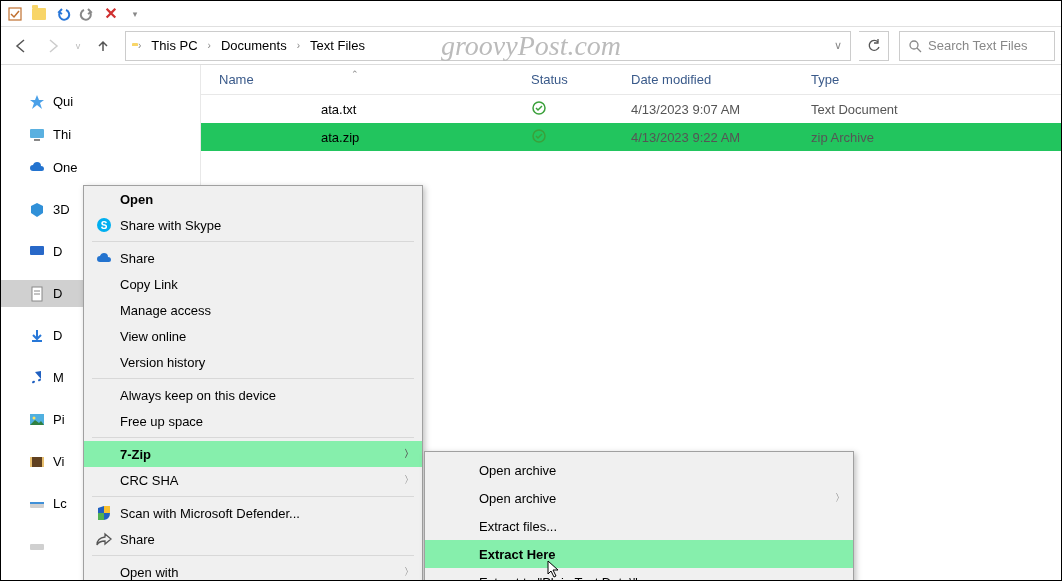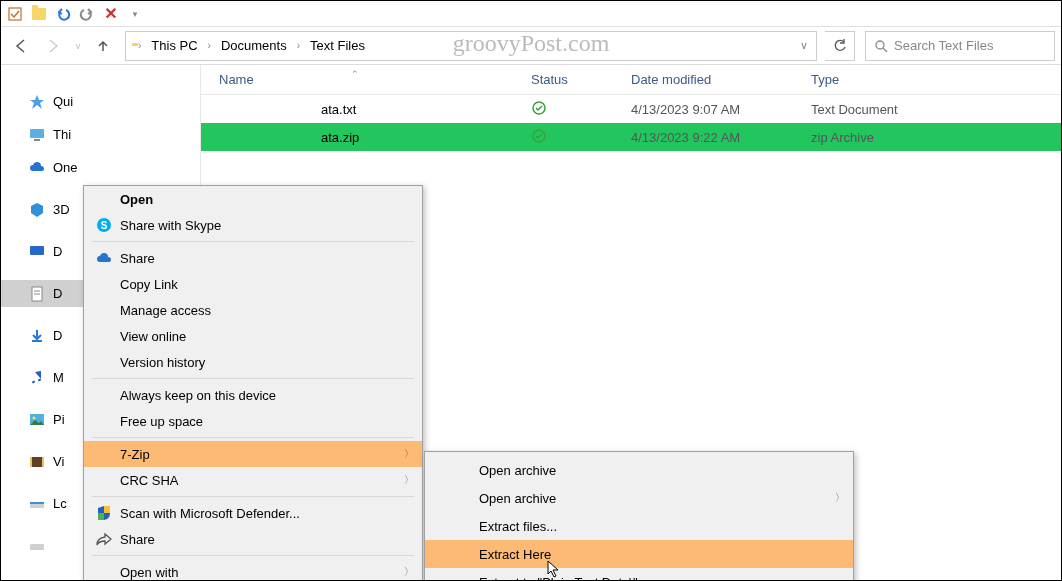--- a/index.html
+++ b/index.html
@@ -4,31 +4,31 @@
 <style>
 * { margin: 0; padding: 0; box-sizing: border-box; font-family: "Segoe UI", Arial, sans-serif; }
 html, body { width: 1062px; height: 581px; background: #fff; overflow: hidden; font-size: 13px; color: #000; }
 .window { width: 1062px; height: 581px; border: 1px solid #000; display: flex; flex-direction: column; background: #fff; }
 
 
 .qat { height: 26px; background: #fff; display: flex; align-items: center; padding: 0 6px; gap: 8px; border-bottom: 1px solid #e0e0e0; }
 .qat .ico { width: 16px; height: 16px; display: inline-flex; align-items: center; justify-content: center; }
 
 
-.watermark { position: absolute; top: 30px; left: 50%; transform: translateX(-50%); font-family: Georgia, serif; font-size: 24px; color: #bbb; pointer-events: none; z-index: 5; }
+.watermark { position: absolute; top: 30px; left: 50%; transform: translateX(-50%); font-family: Georgia, serif; font-size: 28px; color: #bbb; font-style: italic; pointer-events: none; z-index: 5; }
 
 
 .navbar { height: 38px; display: flex; align-items: center; padding: 4px 6px; gap: 4px; border-bottom: 1px solid #ddd; }
 .nav-btn { width: 28px; height: 28px; display: flex; align-items: center; justify-content: center; color: #5a5a5a; }
 .nav-btn.disabled { color: #bbb; }
 .addr { flex: 1; height: 30px; border: 1px solid #ccc; display: flex; align-items: center; padding: 0 6px; gap: 4px; margin: 0 4px; }
 .addr .seg { padding: 2px 4px; }
 .addr .chev { color: #888; font-size: 10px; padding: 0 2px; }
 .refresh { width: 30px; height: 30px; border: 1px solid #ccc; border-left: none; display: flex; align-items: center; justify-content: center; }
-.search { width: 190px; height: 30px; border: 1px solid #ccc; margin-left: 6px; display: flex; align-items: center; padding: 0 8px; color: #888; gap: 6px; }
+.search { width: 156px; height: 30px; border: 1px solid #ccc; margin-left: 6px; display: flex; align-items: center; padding: 0 8px; color: #888; gap: 6px; }
 
 
 .body { flex: 1; display: flex; overflow: hidden; position: relative; }
 .sidebar { width: 200px; border-right: 1px solid #e8e8e8; padding-top: 8px; overflow: hidden; }
 .sidebar .item { height: 27px; display: flex; align-items: center; padding-left: 28px; gap: 8px; white-space: nowrap; margin-top: 15px; }
 .sidebar .item.sel { background: #d0d0d0; }
 .sidebar .ico { width: 16px; height: 16px; flex-shrink: 0; }
 
 
 .main { flex: 1; display: flex; flex-direction: column; }
@@ -45,21 +45,21 @@
 .row .c-status { width: 100px; color: #3aa03a; }
 .row .c-date { width: 180px; color: #555; }
 .row .c-type { flex: 1; color: #555; }
 
 
 .cols > div { border-right: 1px solid transparent; }
 
 
 .ctx { position: absolute; background: #f0f0f0; border: 1px solid #a0a0a0; box-shadow: 2px 2px 6px rgba(0,0,0,0.25); font-size: 13px; z-index: 20; }
 .ctx .mi { height: 26px; display: flex; align-items: center; padding: 0 28px 0 10px; white-space: nowrap; position: relative; }
-.ctx .mi.hov { background: #fdba74; }
+.ctx .mi.hov { background: #86efac; font-weight: bold; }
 .ctx .mi.bold { font-weight: 600; }
 .ctx .mi .mico { width: 20px; height: 16px; margin-right: 6px; display: inline-flex; align-items: center; justify-content: center; }
 .ctx .mi .lbl { flex: 1; }
 .ctx .mi .sub { position: absolute; right: 8px; font-size: 10px; color: #555; }
 .ctx .sep { height: 1px; background: #d8d8d8; margin: 3px 8px; }
 .ctx1 { left: 82px; top: 120px; width: 340px; }
 .ctx2 { left: 423px; top: 386px; width: 430px; padding: 4px 0; }
 .ctx2 .mi { padding-left: 54px; height: 28px; }
 
 .cursor { position: absolute; left: 546px; top: 495px; width: 14px; height: 18px; z-index: 30; pointer-events: none; }

